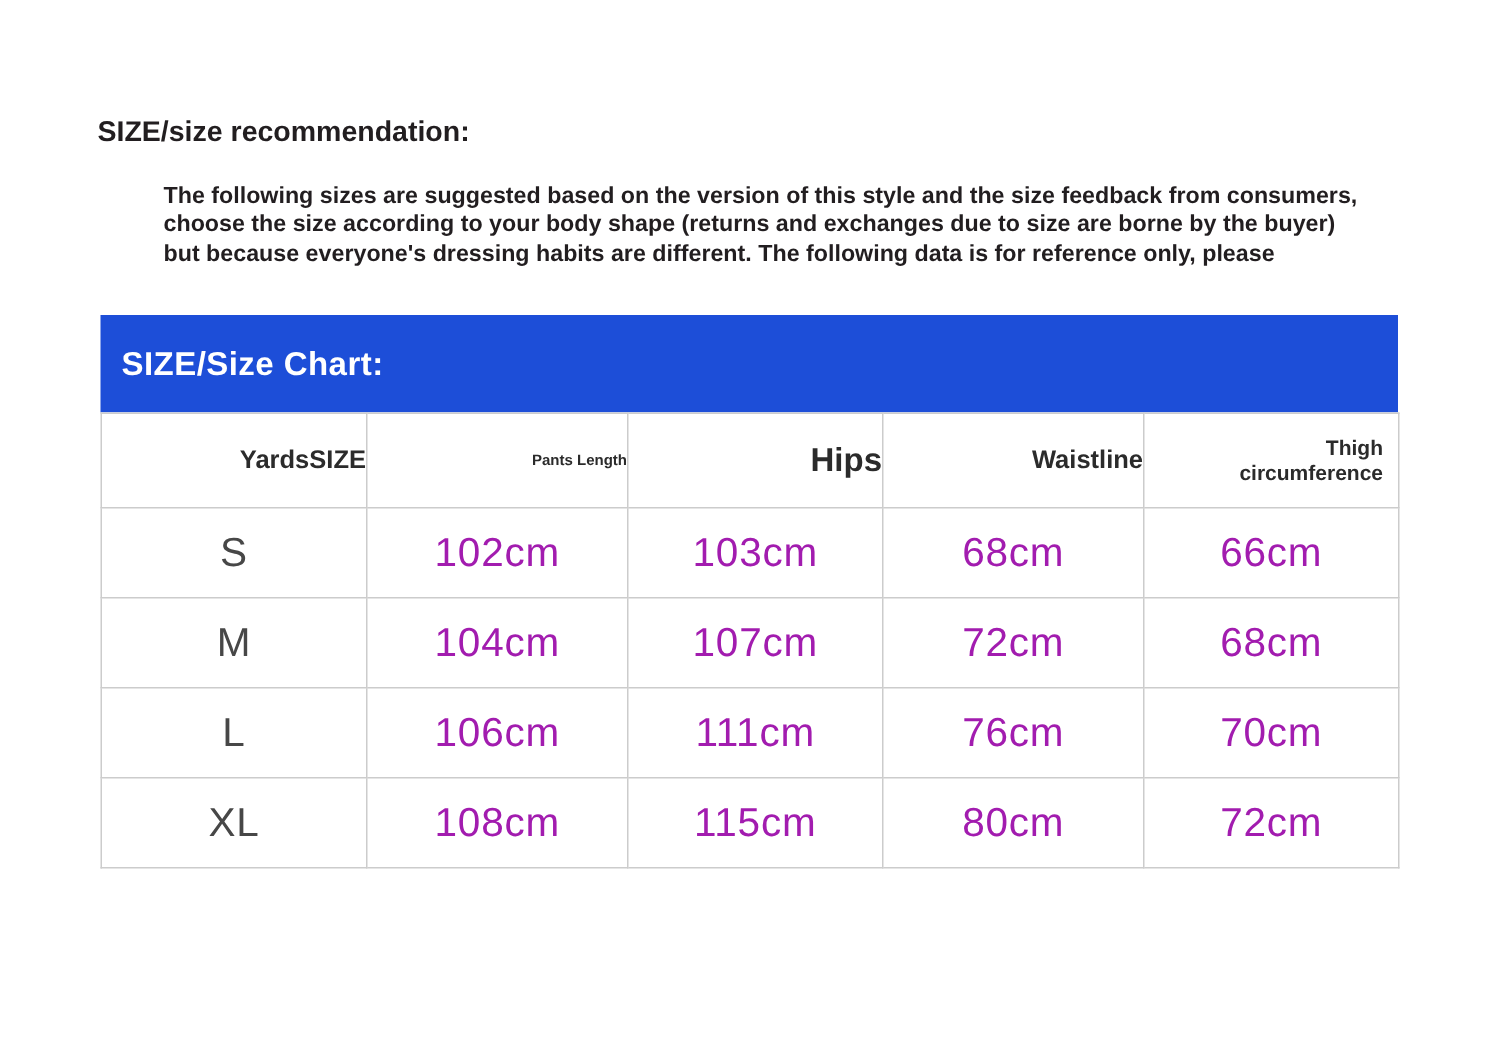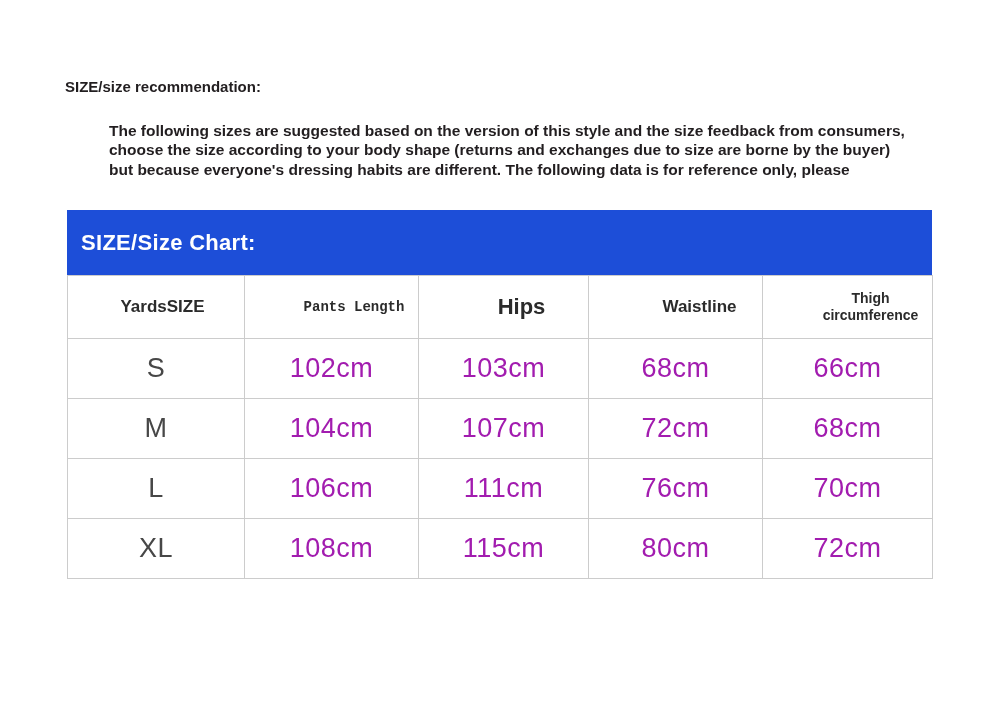--- a/index.html
+++ b/index.html
@@ -14,21 +14,21 @@
     height: 708px;
     background: #ffffff;
     overflow: hidden;
   }
   
   .intro-heading {
     position: absolute;
     left: 65px;
     top: 78px;
     margin: 0;
-    font-size: 15px;
+    font-size: 19px;
     font-weight: bold;
     color: #221e20;
     white-space: nowrap;
   }
   .intro-text {
     position: absolute;
     left: 65px;
     top: 121px;
     margin: 0;
     font-size: 15.5px;
@@ -67,25 +67,25 @@
   .size-table th,
   .size-table td {
     border: 1px solid #cccccc;
     box-sizing: border-box;
     padding: 0;
   }
   .size-table thead th {
     height: 63px;
     font-weight: bold;
     color: #2b2b2b;
-    text-align: center;
+    text-align: right;
     vertical-align: middle;
   }
   .size-table thead th:nth-child(1) { padding-left: 13px; font-size: 17px; }
-  .size-table thead th:nth-child(2) { padding-left: 45px; font-size: 14px; font-family: Liberation Mono, monospace; }
+  .size-table thead th:nth-child(2) { padding-left: 45px; font-size: 10px; }
   .size-table thead th:nth-child(3) { padding-left: 36px; font-size: 22px; }
   .size-table thead th:nth-child(4) { padding-left: 48px; font-size: 17px; }
   .size-table thead th:nth-child(5) { padding-left: 56px; font-size: 14px; line-height: 17px; padding-right: 10px; }
   .size-table tbody td {
     height: 60px;
     text-align: center;
     vertical-align: middle;
     font-size: 27px;
     color: #a21caf;
     letter-spacing: 0.5px;

